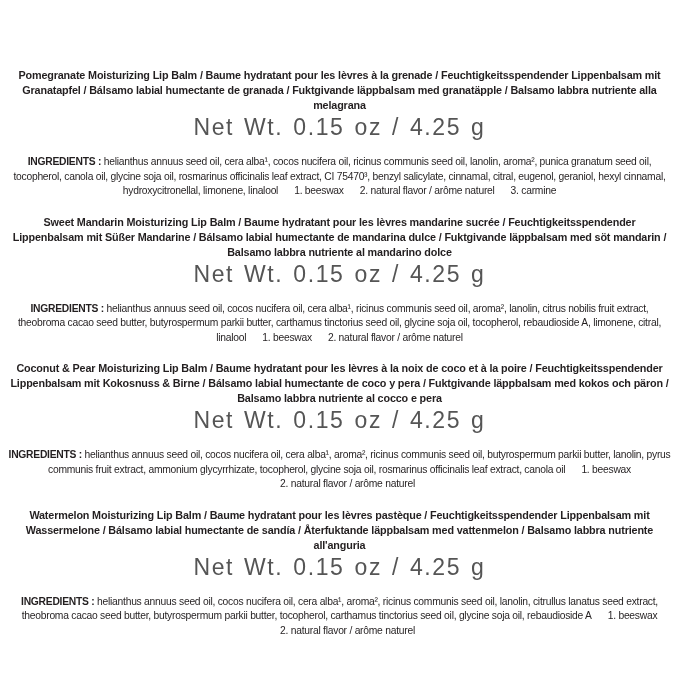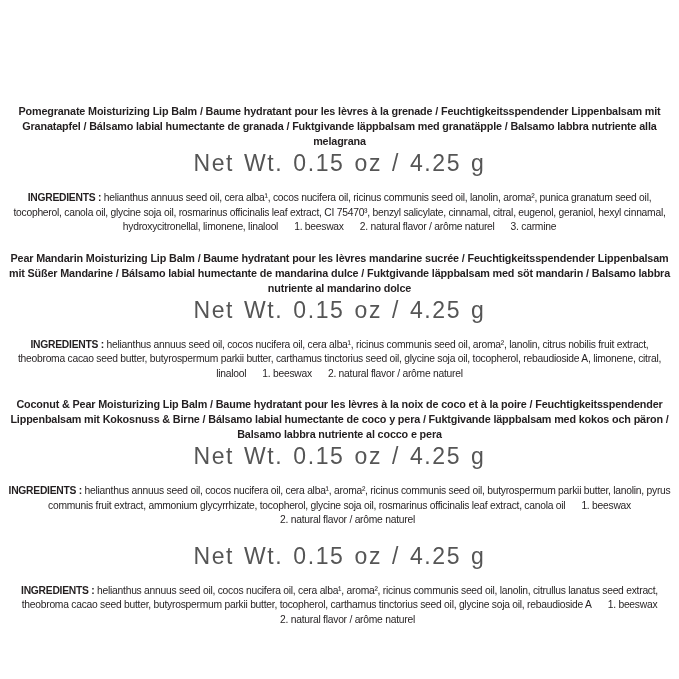--- a/index.html
+++ b/index.html
@@ -4,21 +4,21 @@
 <style>
   html, body {
     margin: 0;
     padding: 0;
     background: #ffffff;
   }
   .label-panel {
     box-sizing: border-box;
     width: 679px;
     height: 679px;
-    padding: 104px 6px 0 6px;
+    padding: 68px 6px 0 6px;
     background: #ffffff;
     font-family: "Liberation Sans", sans-serif;
     color: #1f1f1f;
     overflow: hidden;
   }
   .product {
     margin: 0 0 11px 0;
     text-align: center;
   }
   .title {
@@ -62,29 +62,30 @@
 
 <div class="label-panel">
 
   <section class="product">
     <h2 class="title">Pomegranate Moisturizing Lip Balm / Baume hydratant pour les lèvres à la grenade / Feuchtigkeitsspendender Lippenbalsam mit Granatapfel / Bálsamo labial humectante de granada / Fuktgivande läppbalsam med granatäpple / Balsamo labbra nutriente alla melagrana</h2>
     <div class="netwt">Net Wt. 0.15 oz / 4.25 g</div>
     <p class="ingredients"><span class="ing-label">INGREDIENTS :</span> <span>helianthus annuus seed oil, cera alba¹, cocos nucifera oil, ricinus communis seed oil, lanolin, aroma², punica granatum seed oil, tocopherol, canola oil, glycine soja oil, rosmarinus officinalis leaf extract, CI 75470³, benzyl salicylate, cinnamal, citral, eugenol, geraniol, hexyl cinnamal, hydroxycitronellal, limonene, linalool</span><span class="fn">1. beeswax</span><span class="fn">2. natural flavor / arôme naturel</span><span class="fn">3. carmine</span></p>
   </section>
 
   <section class="product">
-    <h2 class="title">Pear Mandarin Moisturizing Lip Balm / Baume hydratant pour les lèvres mandarine sucrée / Feuchtigkeitsspendender Lippenbalsam mit Süßer Mandarine / Bálsamo labial humectante de mandarina dulce / Fuktgivande läppbalsam med söt mandarin / Balsamo labbra nutriente al mandarino dolce</h2>
+    <h2 class="title">Sweet Mandarin Moisturizing Lip Balm / Baume hydratant pour les lèvres mandarine sucrée / Feuchtigkeitsspendender Lippenbalsam mit Süßer Mandarine / Bálsamo labial humectante de mandarina dulce / Fuktgivande läppbalsam med söt mandarin / Balsamo labbra nutriente al mandarino dolce</h2>
     <div class="netwt">Net Wt. 0.15 oz / 4.25 g</div>
     <p class="ingredients"><span class="ing-label">INGREDIENTS :</span> <span>helianthus annuus seed oil, cocos nucifera oil, cera alba¹, ricinus communis seed oil, aroma², lanolin, citrus nobilis fruit extract, theobroma cacao seed butter, butyrospermum parkii butter, carthamus tinctorius seed oil, glycine soja oil, tocopherol, rebaudioside A, limonene, citral, linalool</span><span class="fn">1. beeswax</span><span class="fn">2. natural flavor / arôme naturel</span></p>
   </section>
 
   <section class="product">
     <h2 class="title">Coconut &amp; Pear Moisturizing Lip Balm / Baume hydratant pour les lèvres à la noix de coco et à la poire / Feuchtigkeitsspendender Lippenbalsam mit Kokosnuss &amp; Birne / Bálsamo labial humectante de coco y pera / Fuktgivande läppbalsam med kokos och päron / Balsamo labbra nutriente al cocco e pera</h2>
     <div class="netwt">Net Wt. 0.15 oz / 4.25 g</div>
     <p class="ingredients"><span class="ing-label">INGREDIENTS :</span> <span>helianthus annuus seed oil, cocos nucifera oil, cera alba¹, aroma², ricinus communis seed oil, butyrospermum parkii butter, lanolin, pyrus communis fruit extract, ammonium glycyrrhizate, tocopherol, glycine soja oil, rosmarinus officinalis leaf extract, canola oil</span><span class="fn">1. beeswax</span><span class="fn">2. natural flavor / arôme naturel</span></p>
   </section>
 
   <section class="product">
+    <h2 class="title">Watermelon Moisturizing Lip Balm / Baume hydratant pour les lèvres pastèque / Feuchtigkeitsspendender Lippenbalsam mit Wassermelone / Bálsamo labial humectante de sandía / Återfuktande läppbalsam med vattenmelon / Balsamo labbra nutriente all'anguria</h2>
     <div class="netwt">Net Wt. 0.15 oz / 4.25 g</div>
     <p class="ingredients"><span class="ing-label">INGREDIENTS :</span> <span>helianthus annuus seed oil, cocos nucifera oil, cera alba¹, aroma², ricinus communis seed oil, lanolin, citrullus lanatus seed extract, theobroma cacao seed butter, butyrospermum parkii butter, tocopherol, carthamus tinctorius seed oil, glycine soja oil, rebaudioside A</span><span class="fn">1. beeswax</span><span class="fn">2. natural flavor / arôme naturel</span></p>
   </section>
 
 </div>
 
 </body></html>

